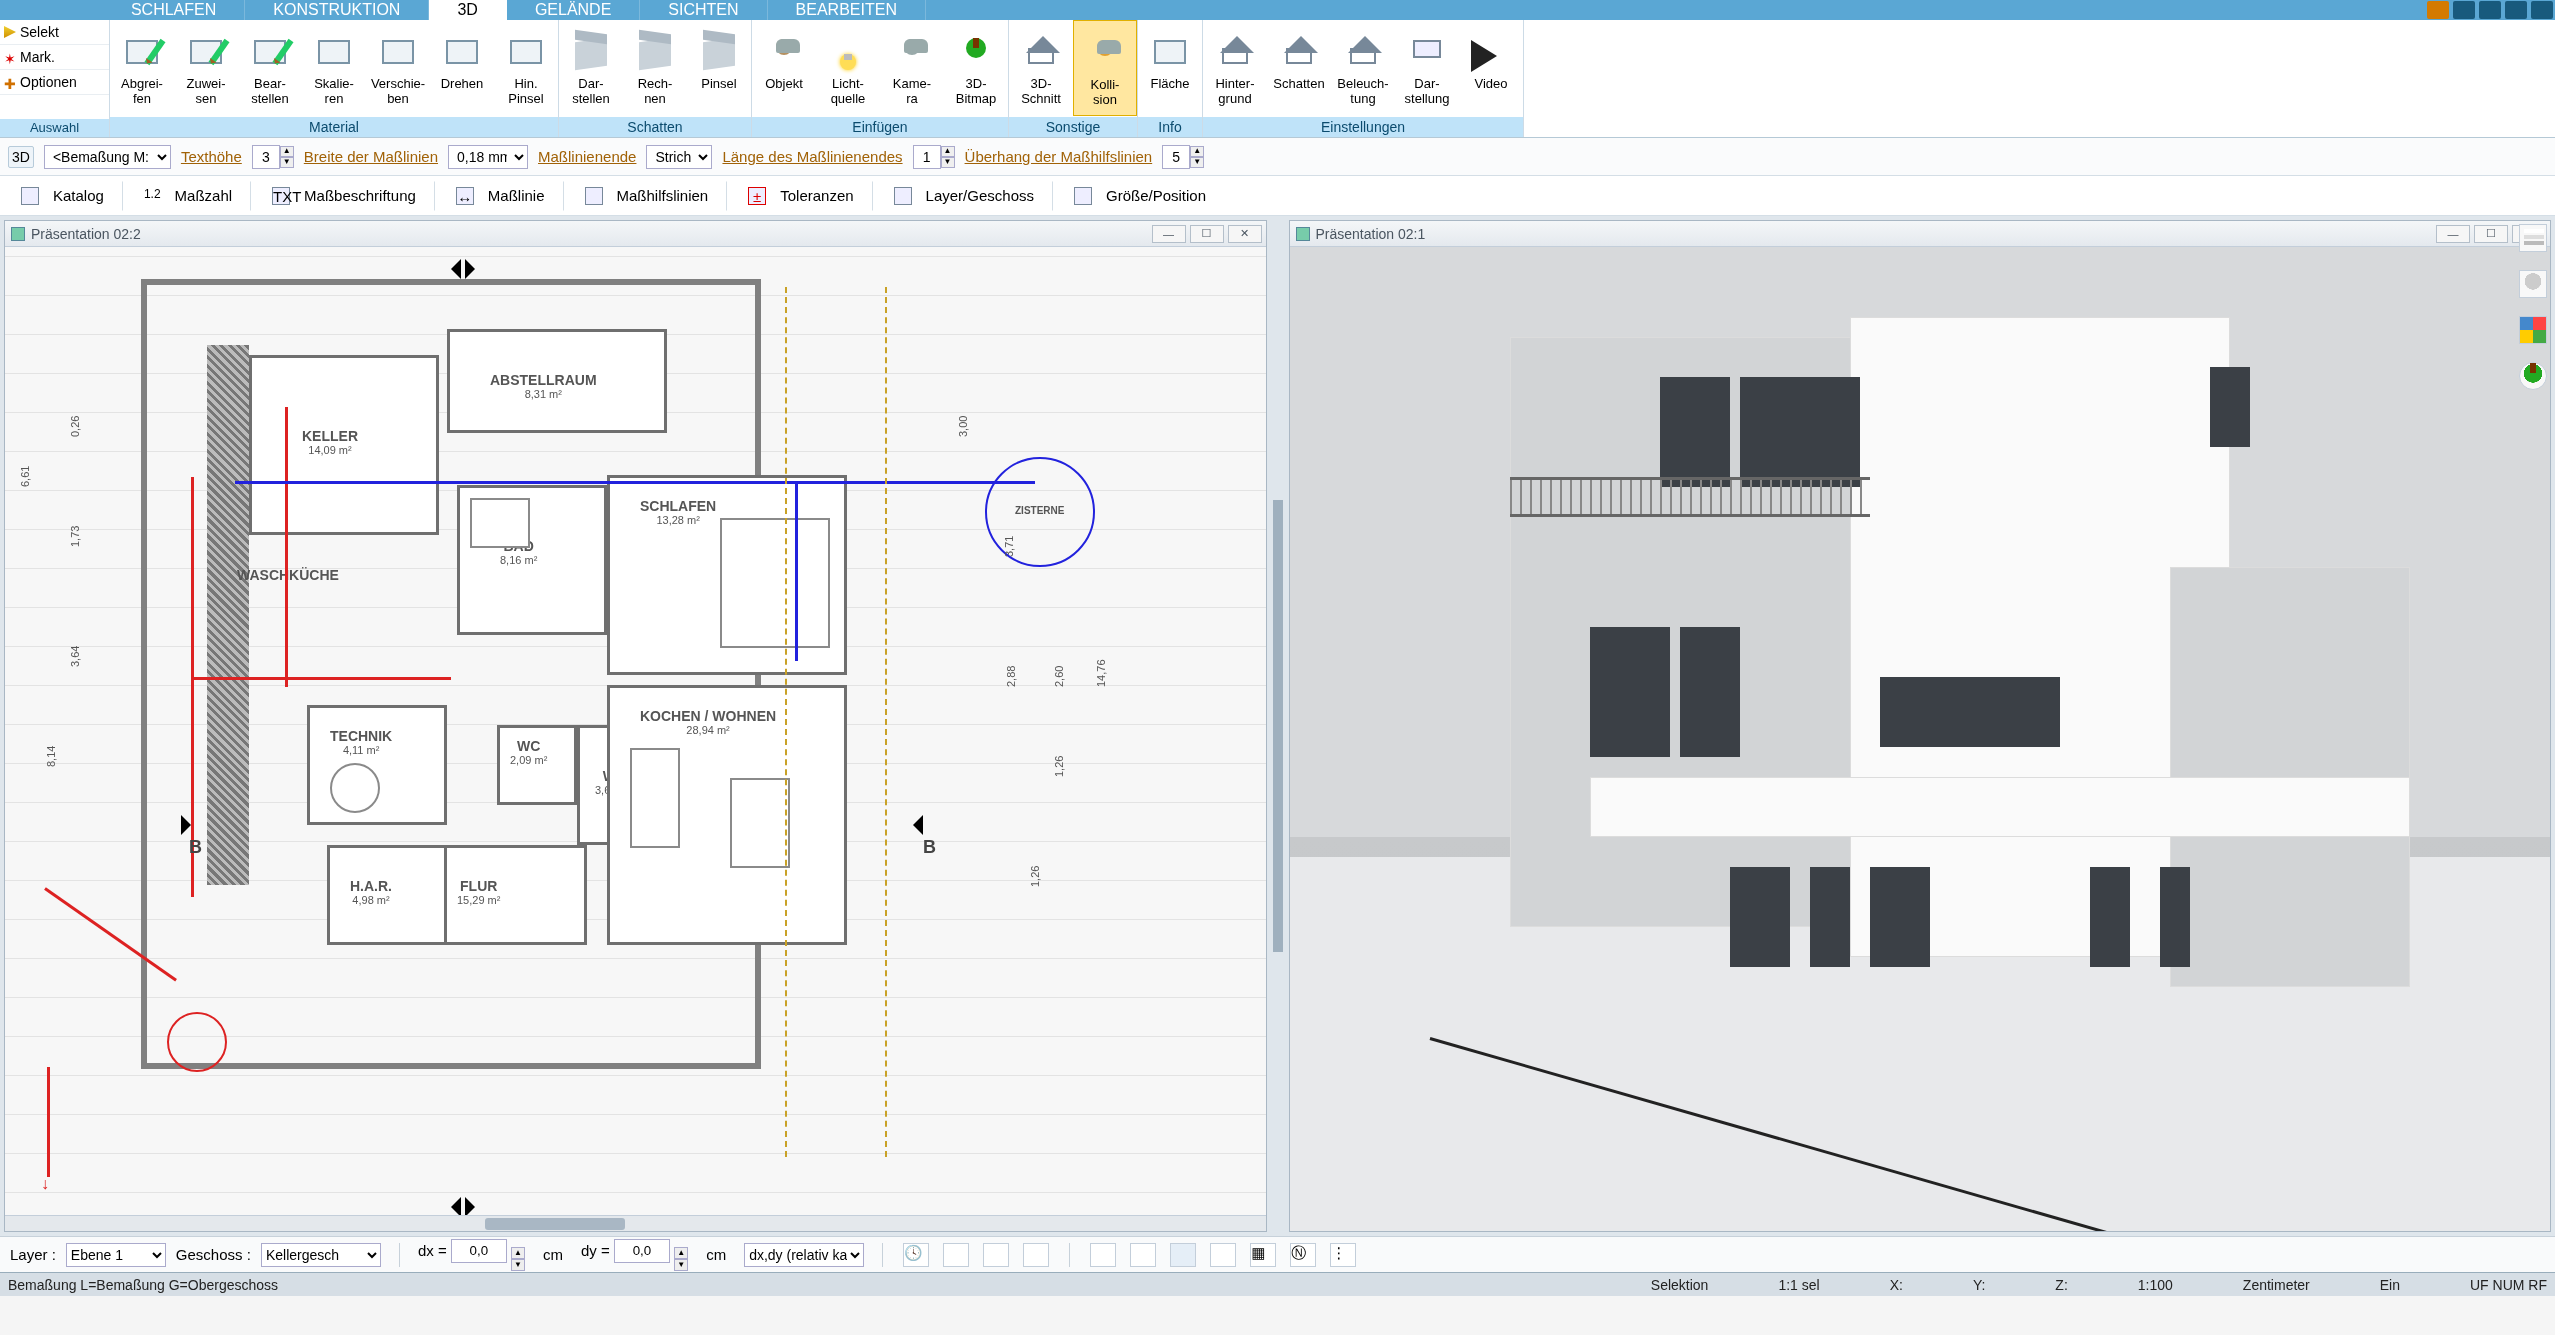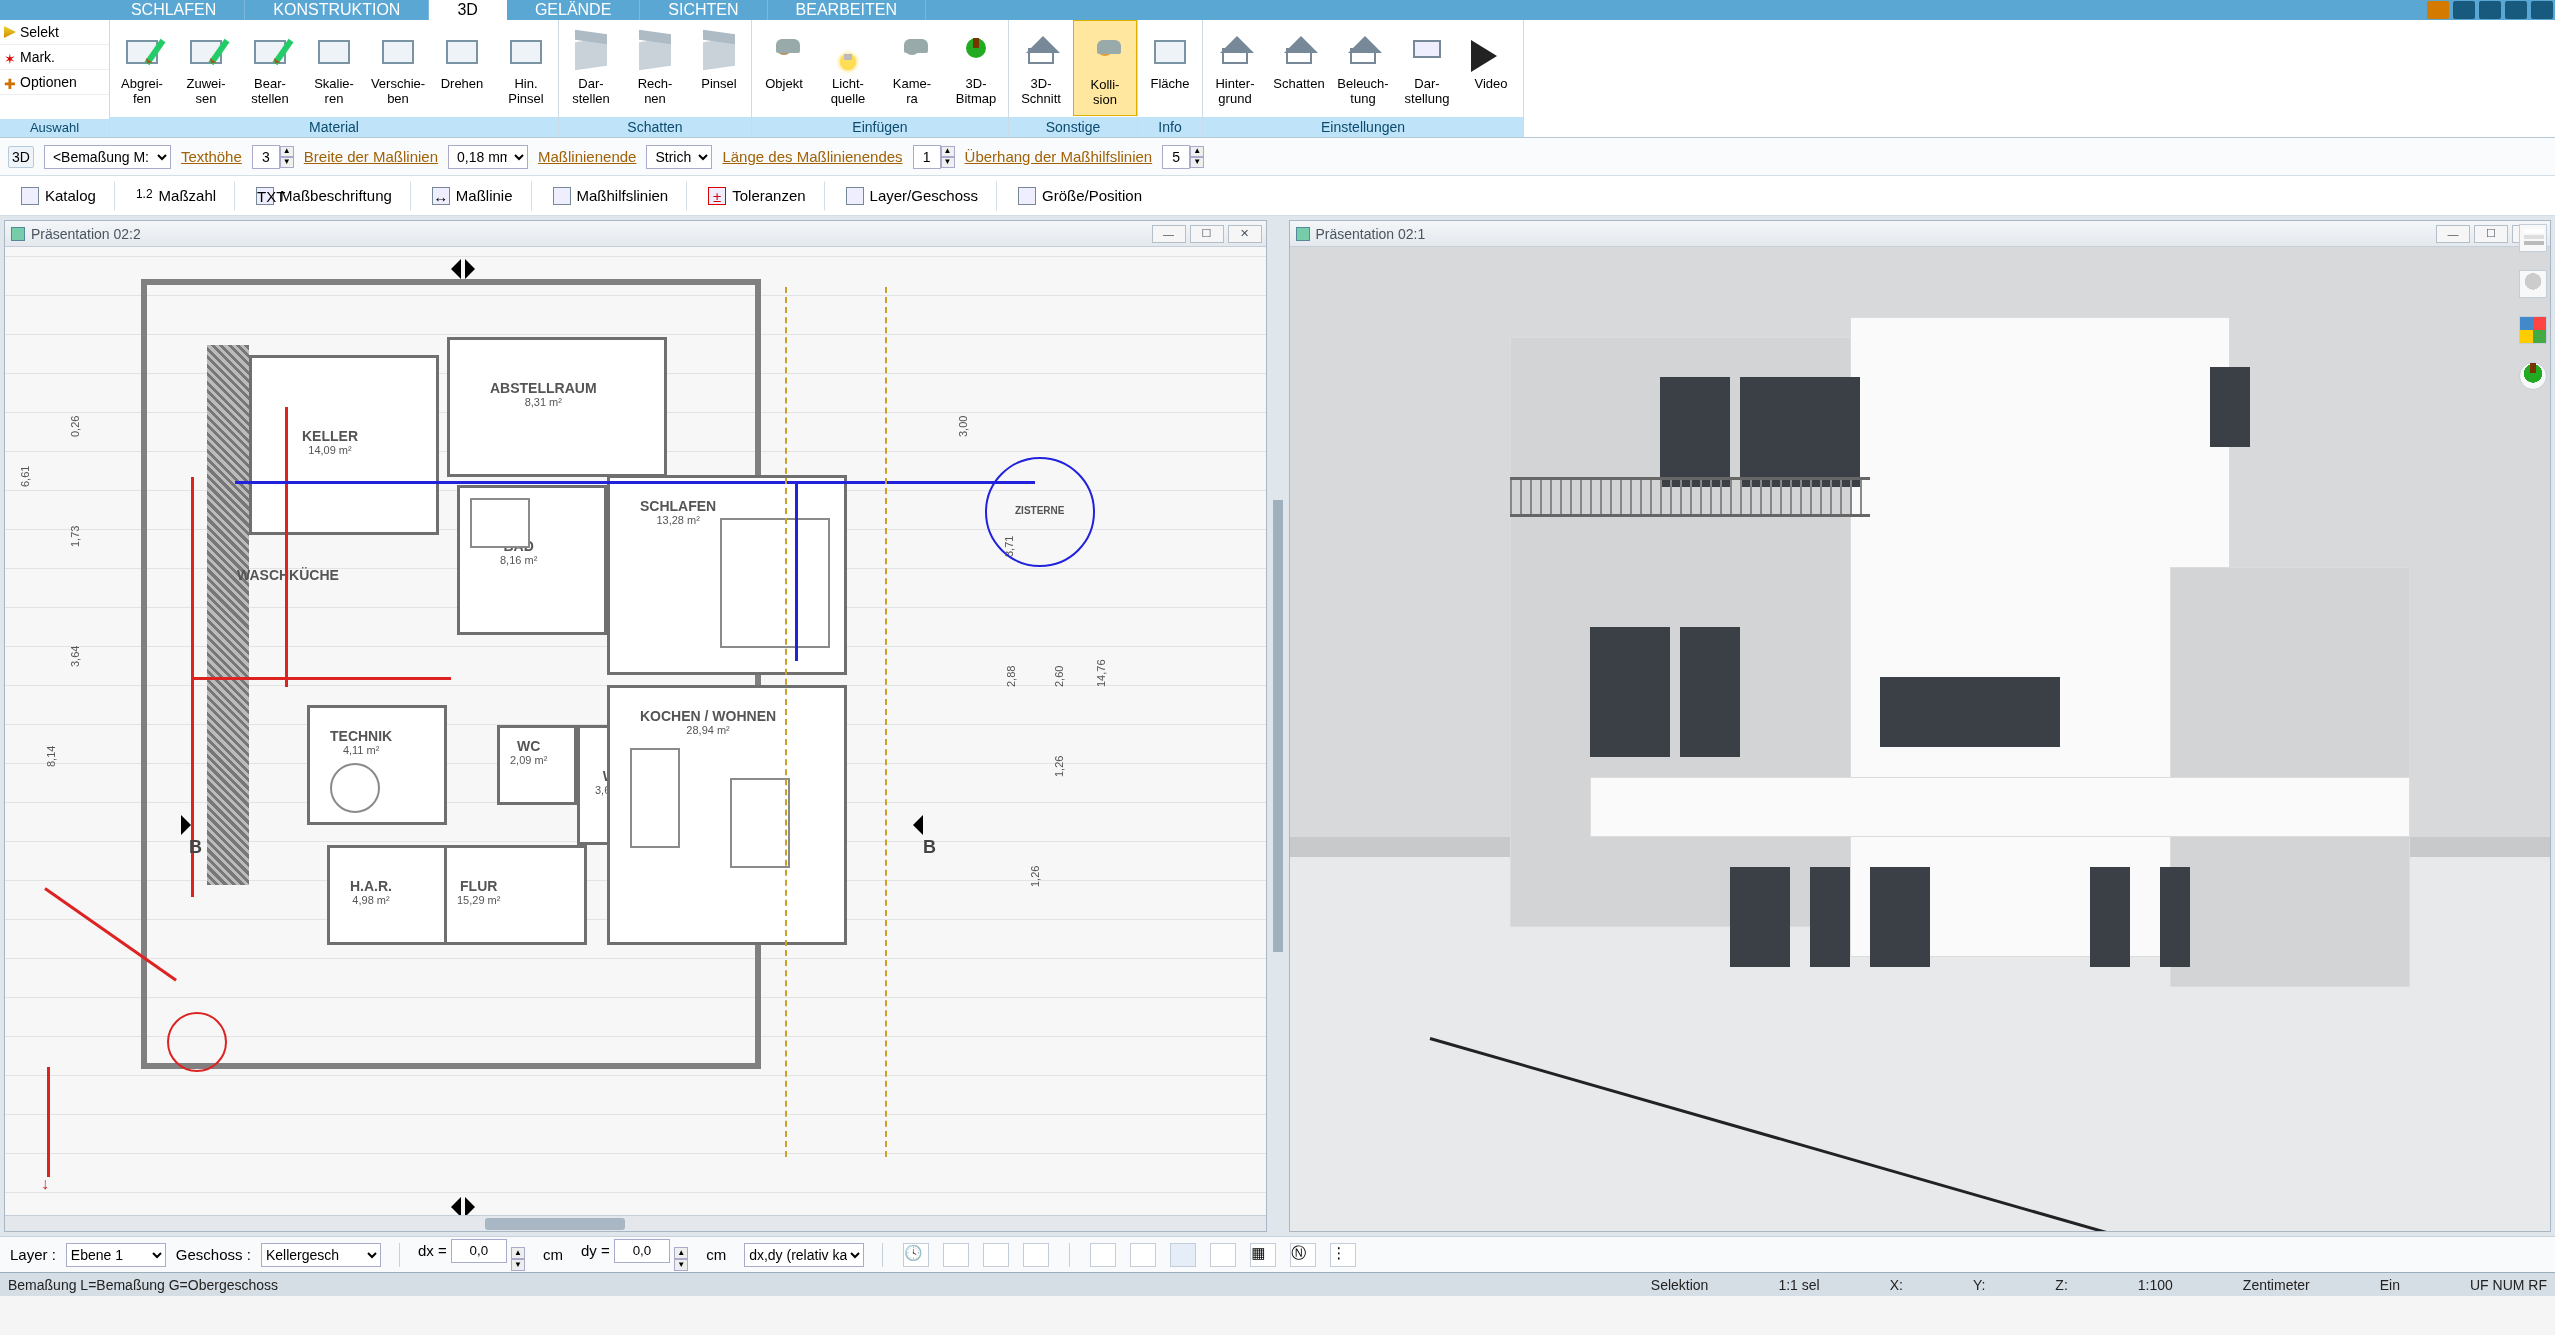--- a/index.html
+++ b/index.html
@@ -54,21 +54,21 @@
 .optbar { height: 38px; background: #fafbfc; border-bottom: 1px solid #d4dee6; display: flex; align-items: center; font-size: 15px; padding: 0 8px; gap: 10px;}
 .optbar .chip { background: #eef4f9; border:1px solid #b7cbda; border-radius:2px; padding: 0 3px; height:22px; display:flex; align-items:center; font-size:14px;}
 .optbar label { color:#a16207;text-decoration:underline;}
 .optbar select,.optbar input[type=text]{height:24px;border:1px solid #aac;font-size:14px;padding:0 4px;background:#fff;}
 .numStepper{display:inline-flex;align-items:center;}
 .numStepper input{width:28px;text-align:center;height:22px;border:1px solid #aac;}
 .numStepper .spin{display:flex;flex-direction:column;width:14px;}
 .numStepper .spin button{height:11px;font-size:8px;line-height:8px;border:1px solid #aac;background:#efefef;padding:0;}
 
 .toolbar2 { height: 40px; background: #fff; border-bottom: 1px solid #d4dee6; display:flex; align-items:center; gap:2px; padding-left:6px;}
-.tbtn { height:30px; padding:0 14px; display:flex; align-items:center; gap:6px; font-size:15px; border:1px solid transparent; background:#fff; cursor:pointer;}
+.tbtn { height:30px; padding:0 14px; display:flex; align-items:center; gap:14px; font-size:15px; border:1px solid transparent; background:#fff; cursor:pointer;}
 .tbtn .ic{width:18px;height:18px;border:1px solid #789;background:#eef;}
 .tbtn.sep{border-right:1px solid #d4dee6;padding-right:18px;margin-right:4px;}
 
 
 .main { position: relative; height: 1020px; background: #dfe6ec; padding: 4px; display:flex; gap:6px;}
 .pane { flex:1; background:#fff; border:1px solid #a9b7c4; display:flex; flex-direction:column; position:relative;}
 .pane-header{height:26px;background:linear-gradient(#f4f6f8,#e4e9ee);border-bottom:1px solid #c3ceda;display:flex;align-items:center;padding-left:6px;font-size:14px;color:#4a5560;}
 .pane-header .picon{width:14px;height:14px;background:#7ca;border:1px solid #589;margin-right:6px;}
 .pane-header .spacer{flex:1;}
 .pane-header .wbtn{width:34px;height:18px;border:1px solid #b4bfca;margin-right:4px;display:flex;align-items:center;justify-content:center;font-size:11px;background:#f6f6f6;cursor:pointer;}
@@ -441,21 +441,21 @@
       <div class="floorplan">
 
         <div class="section-tri left" style="left:436px;top:12px;"></div>
         <div class="section-tri right" style="left:460px;top:12px;"></div>
 
         <div class="fp-outer">
 
           <div class="room" style="left:102px;top:70px;width:190px;height:180px;">
             <div class="roomLbl" style="left:50px;top:70px;"><span>KELLER</span><small>14,09 m²</small></div>
           </div>
-          <div class="room" style="left:300px;top:52px;width:220px;height:140px;">
+          <div class="room" style="left:300px;top:44px;width:220px;height:104px;">
             <div class="roomLbl" style="left:40px;top:40px;"><span>ABSTELLRAUM</span><small>8,31 m²</small></div>
           </div>
           <div class="wall" style="left:60px;top:60px;width:42px;height:540px;"></div>
 
           <div class="roomLbl" style="left:90px;top:282px;">WASCHKÜCHE</div>
 
           <div class="room" style="left:460px;top:190px;width:240px;height:200px;">
             <div class="roomLbl" style="left:30px;top:20px;"><span>SCHLAFEN</span><small>13,28 m²</small></div>
             <div class="furn" style="left:110px;top:40px;width:110px;height:130px;"></div>
           </div>

